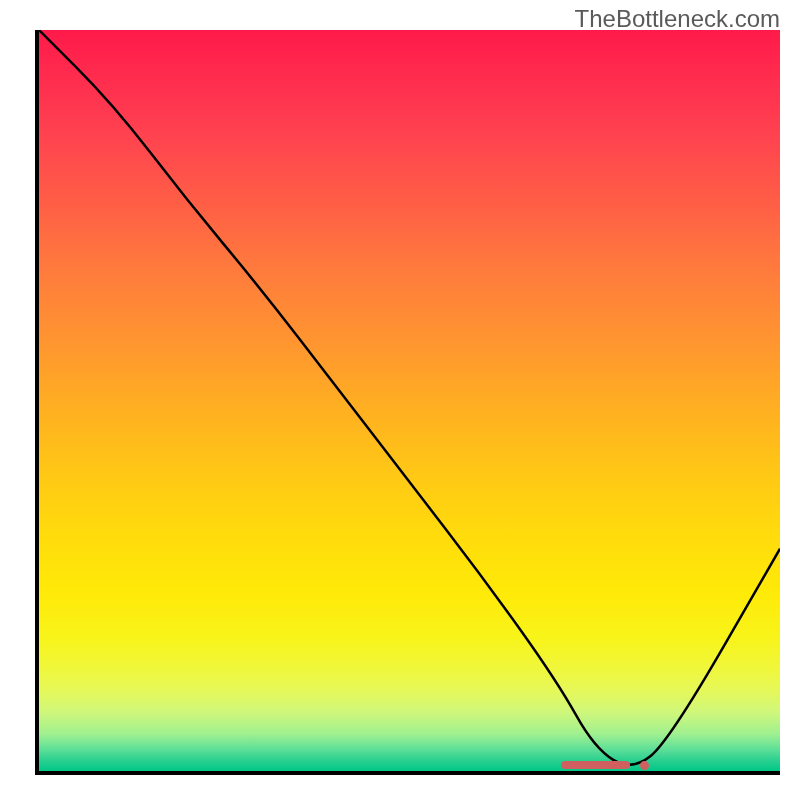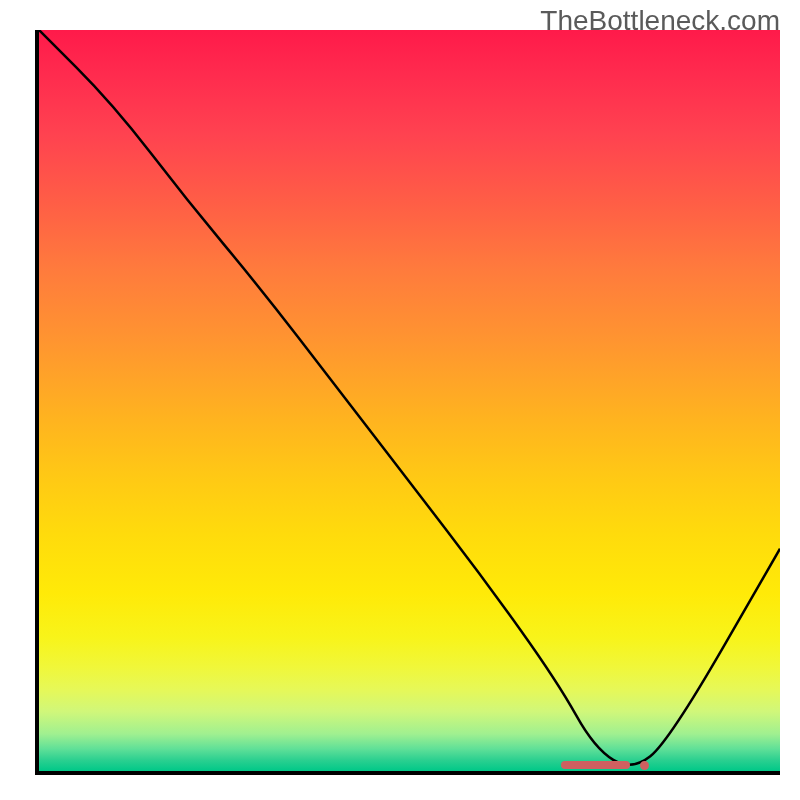--- a/index.html
+++ b/index.html
@@ -12,21 +12,21 @@
   }
   .container {
     width: 800px;
     height: 800px;
     position: relative;
   }
   .watermark {
     position: absolute;
     top: 5px;
     right: 20px;
-    font-size: 28px;
+    font-size: 24px;
     color: #5a5a5a;
     font-weight: 500;
     z-index: 10;
   }
   .plot-area {
     position: absolute;
     left: 35px;
     top: 30px;
     width: 745px;
     height: 745px;

